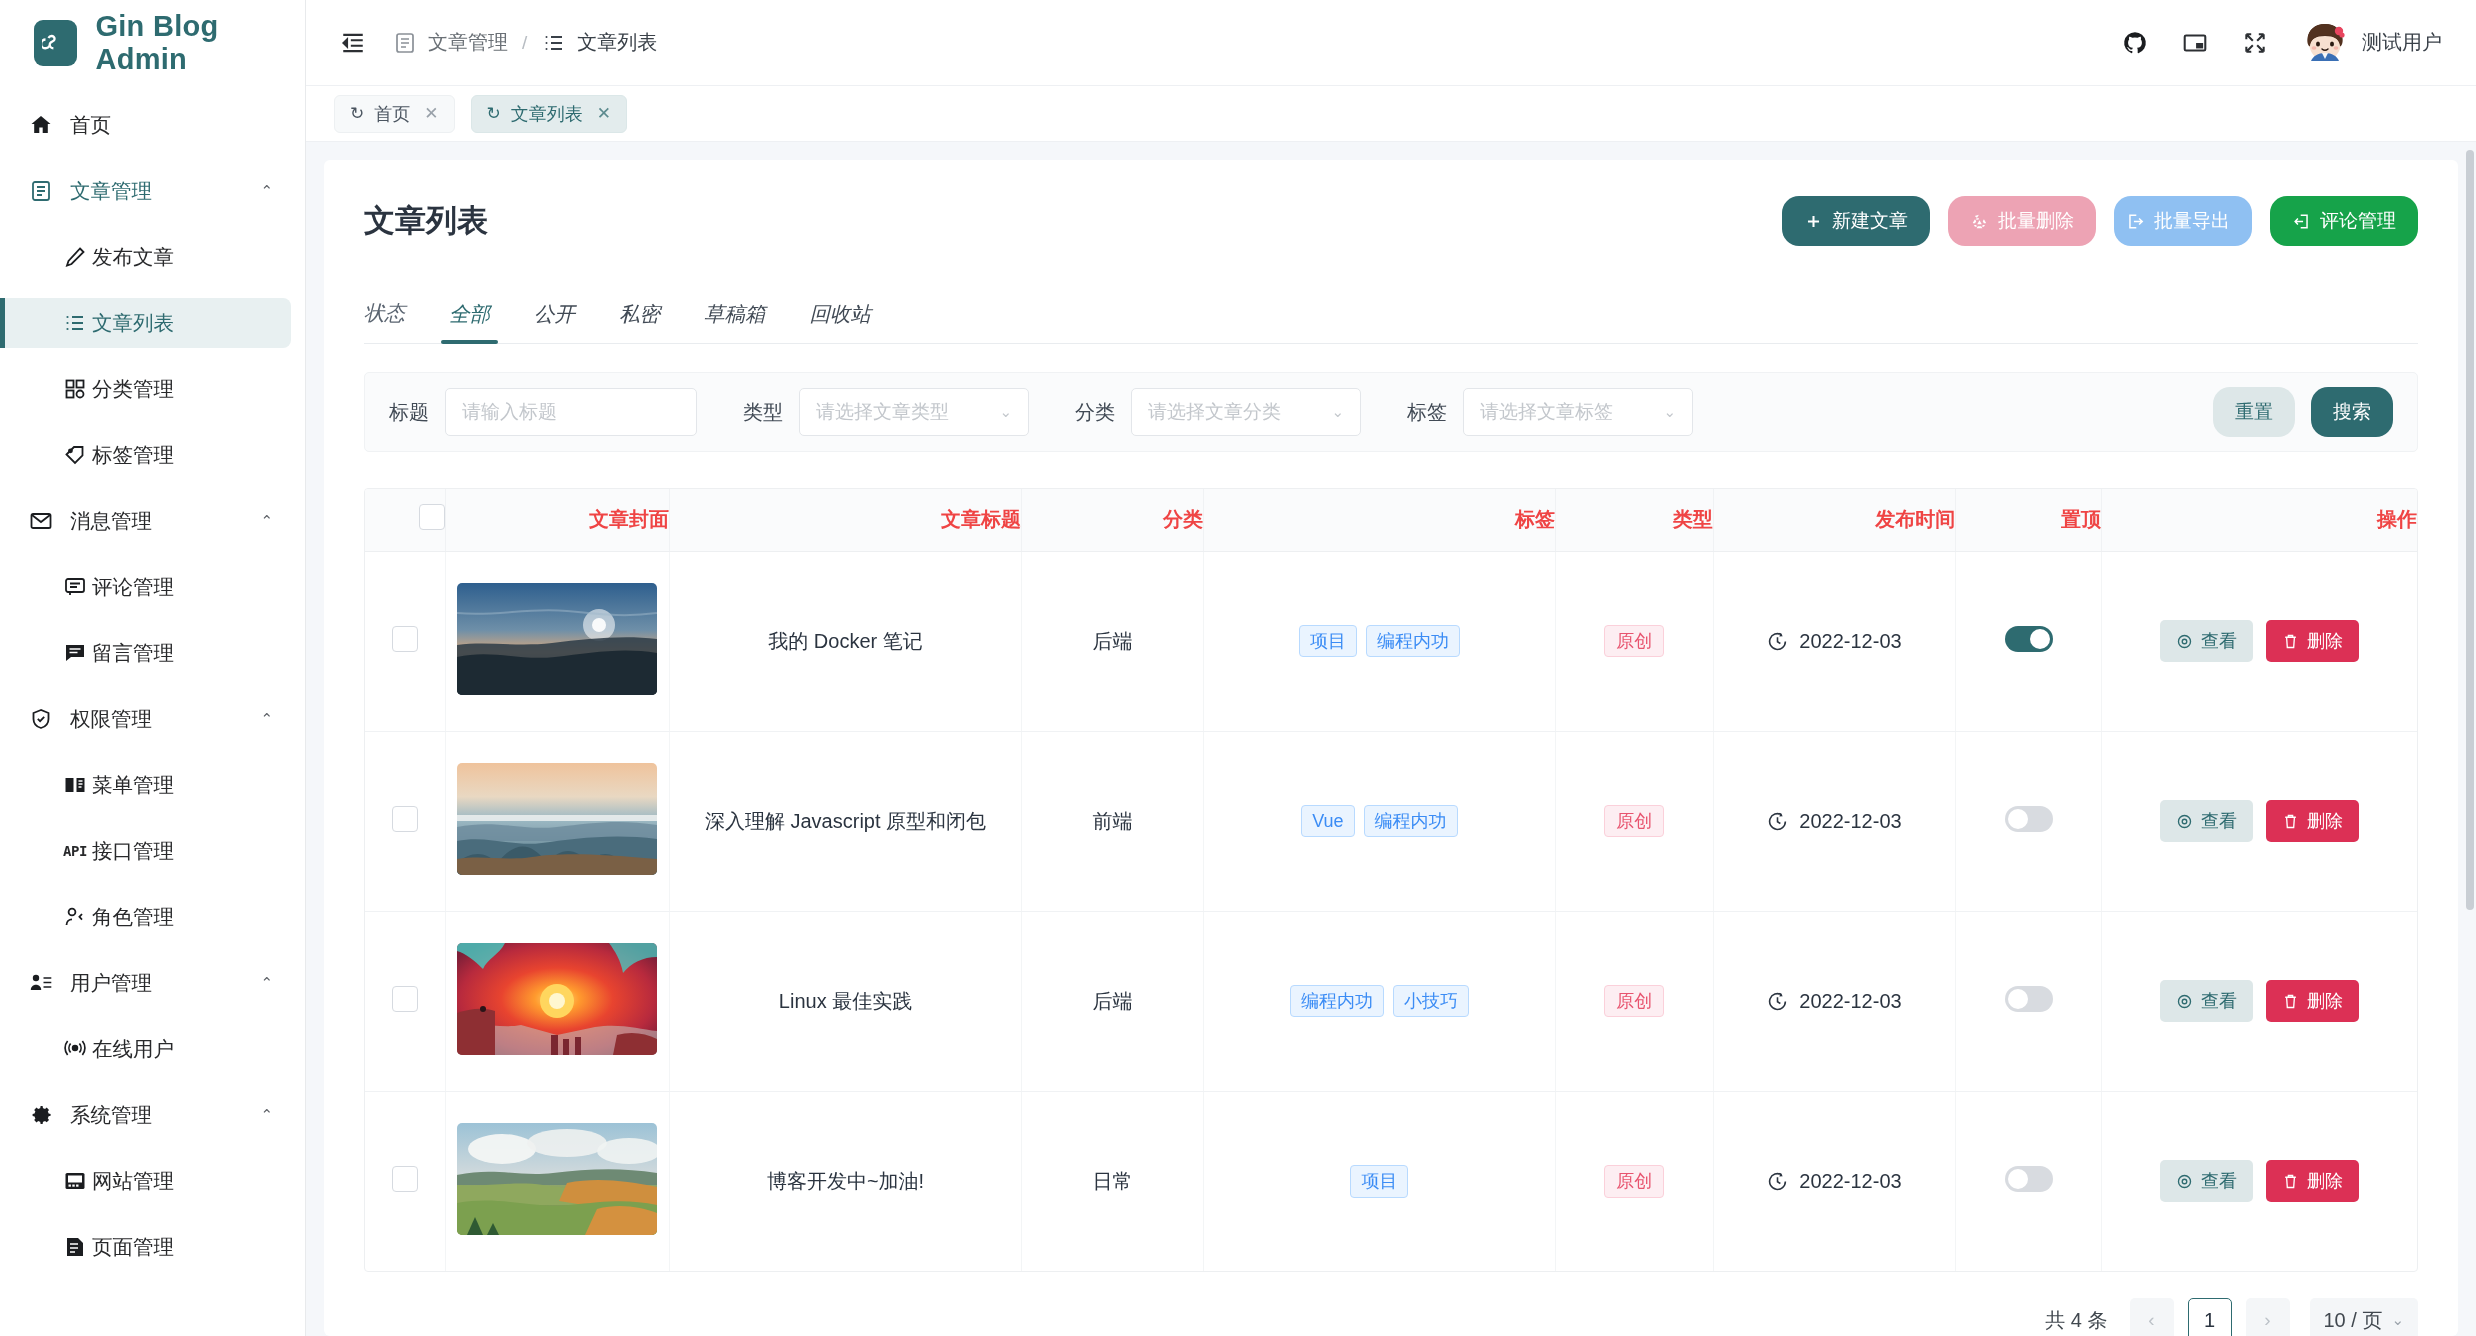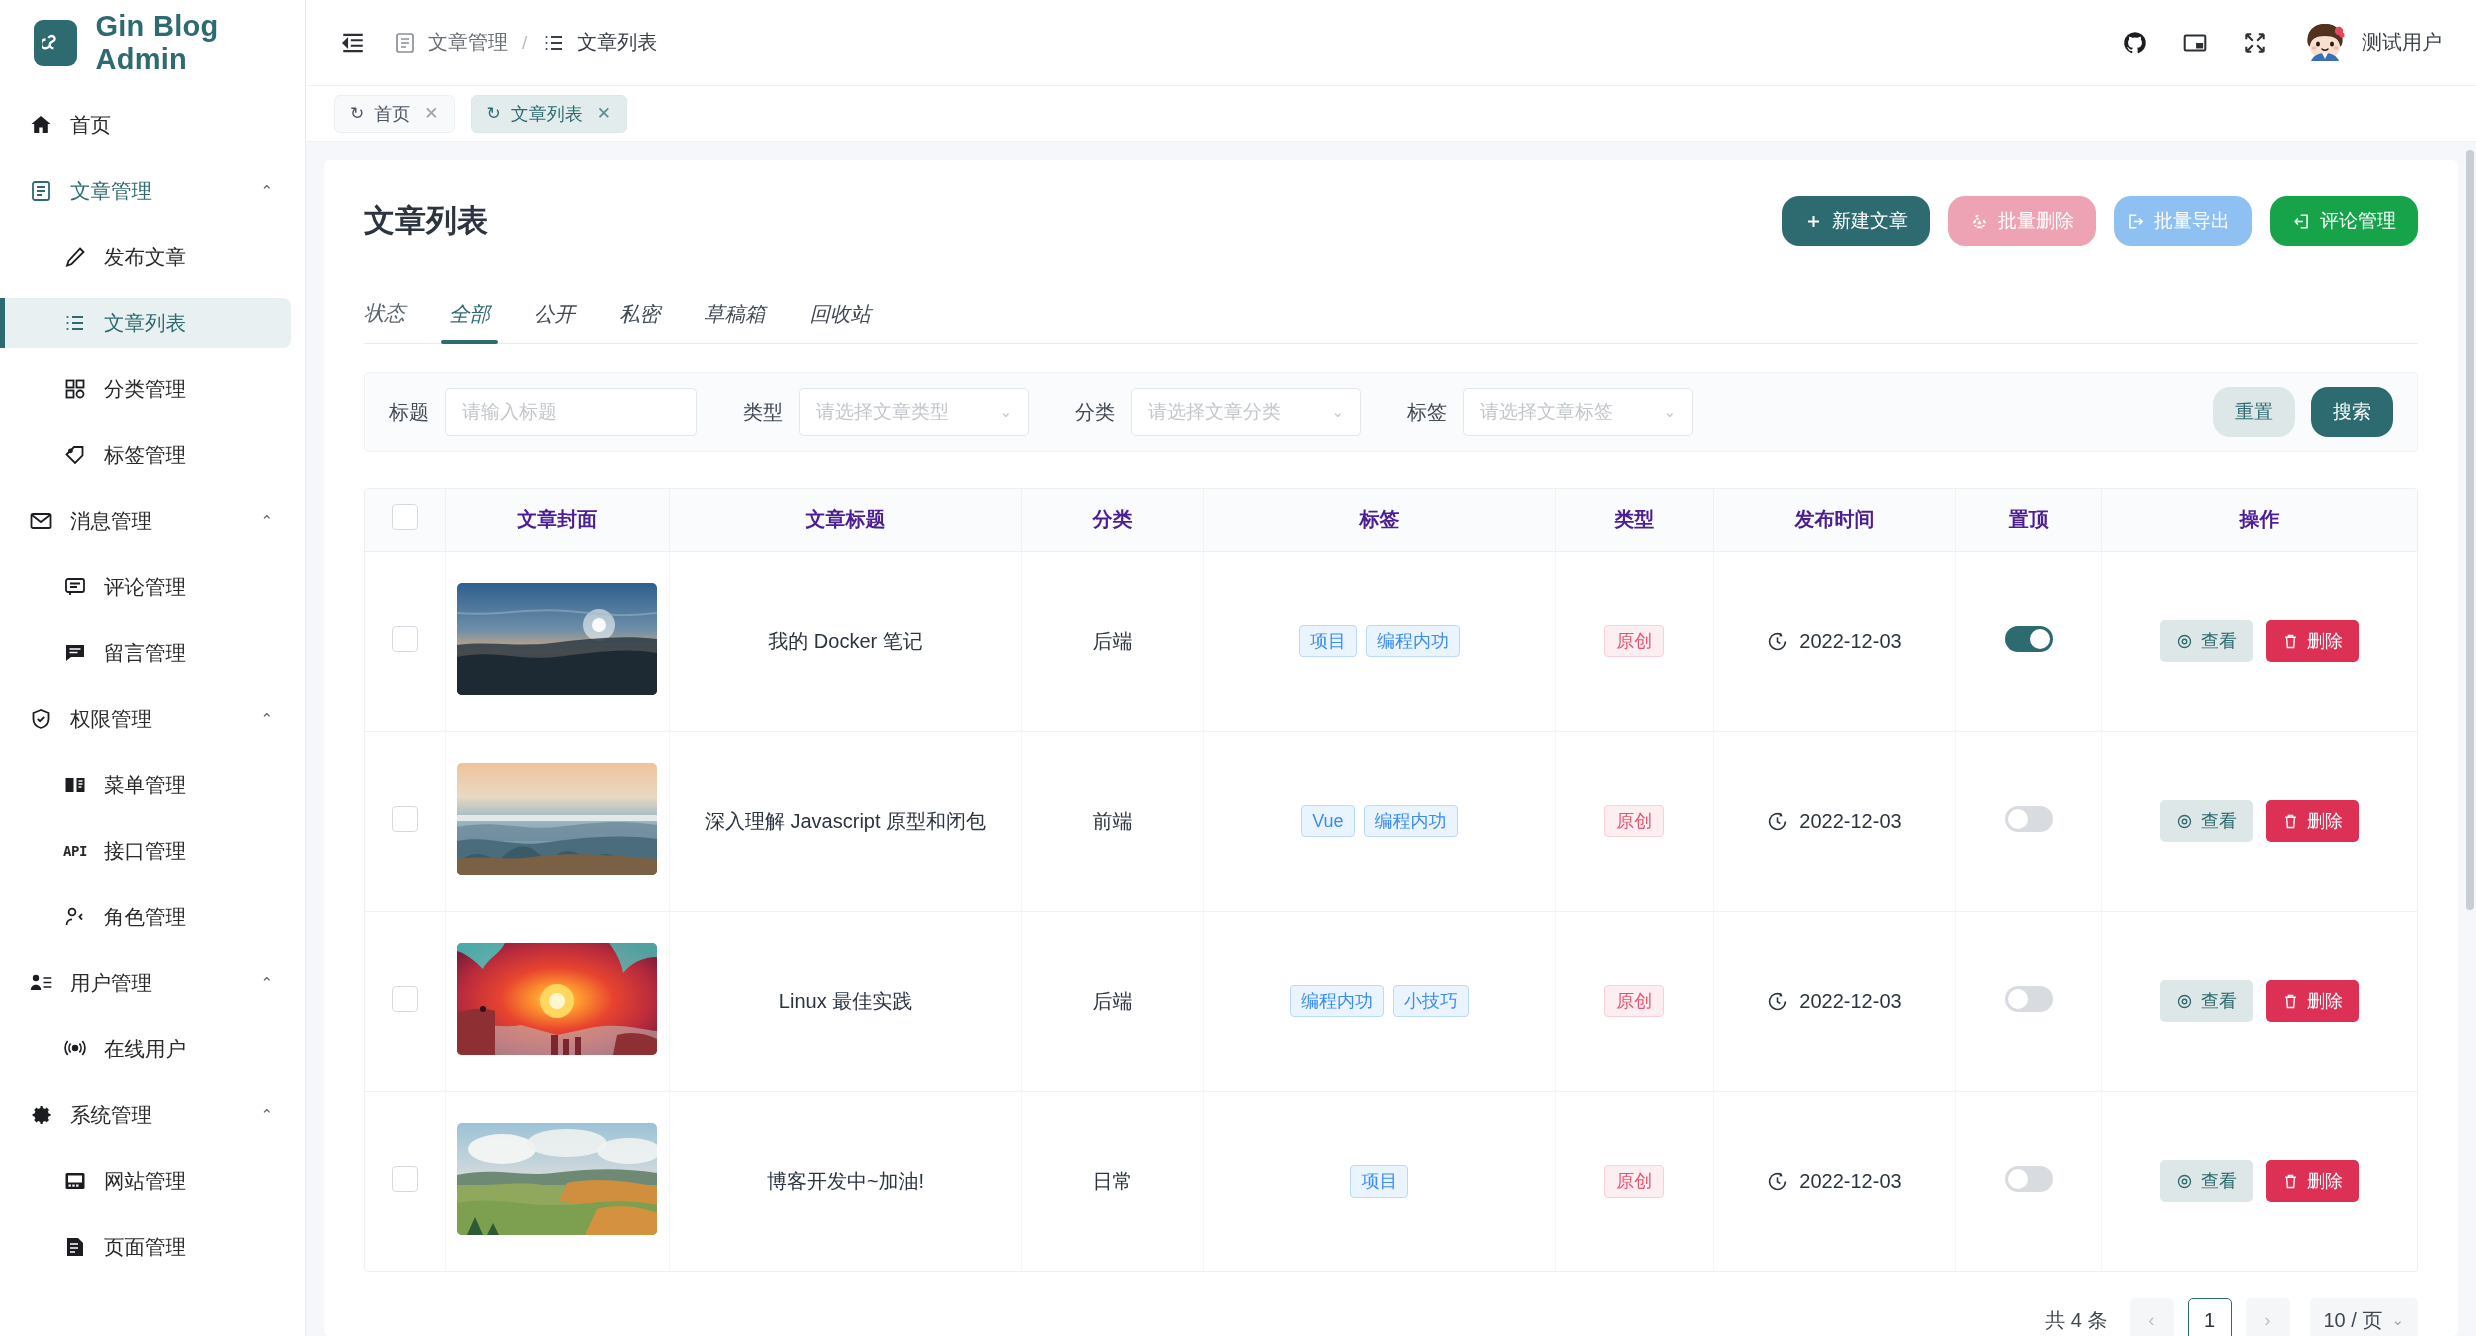--- a/index.html
+++ b/index.html
@@ -31,21 +31,21 @@
   }
   .brand-title { font-size: 29px; font-weight: 700; color: #2e6b70; letter-spacing: .3px; }
 
   .nav { padding: 14px 0 0 0; }
   .nav-group-head, .nav-item {
     display: flex; align-items: center; height: 50px;
     font-size: 20.5px; color: #28292b; cursor: pointer; position: relative;
   }
   .nav-group-head { padding-left: 28px; gap: 16px; margin-bottom: 16px; }
   .nav-group-head .chev { margin-left: auto; margin-right: 32px; color: #5c6066; font-size: 15px; }
-  .nav-item { padding-left: 62px; gap: 16px; margin-bottom: 16px; }
+  .nav-item { padding-left: 62px; gap: 4px; margin-bottom: 16px; }
   .nav-item.active {
     background: #e8f0f1; color: #2e6b70;
     border-radius: 0 8px 8px 0; margin-right: 14px;
   }
   .nav-item.active::before {
     content:""; position: absolute; left: 0; top: 0; bottom: 0;
     width: 5px; background: #2e6b70;
   }
   .nav-group-head.teal { color: #2e6b70; }
   .ico { width: 26px; height: 26px; display:inline-flex; align-items:center; justify-content:center; flex:0 0 26px; }
@@ -130,22 +130,22 @@
   .finput.w-sel { width: 230px; }
   .finput .cv { margin-left: auto; color: #c3c7cc; font-size: 15px; padding-left: 10px; }
   .filter-right { margin-left: auto; display: flex; gap: 16px; }
   .btn-reset { background: #dde7e8; color: #2e6b70; }
   .btn-search { background: #2e6b70; color: #fff; }
 
   
   .tablewrap { margin: 36px 40px 0 40px; border: 1px solid #edeff1; border-radius: 4px; overflow: hidden; }
   table { width: 100%; border-collapse: collapse; table-layout: fixed; }
   thead th {
-    background: #fafbfc; height: 62px; font-size: 20px; font-weight: 700; color: #4c1d95;
-    border-bottom: 1px solid #edeff1; border-right: 1px solid #f0f2f4; text-align: center;
+    background: #fafbfc; height: 62px; font-size: 20px; font-weight: 700; color: #ef4444;
+    border-bottom: 1px solid #edeff1; border-right: 1px solid #f0f2f4; text-align: right;
   }
   thead th:last-child { border-right: none; }
   tbody td {
     height: 180px; border-bottom: 1px solid #f0f2f4; border-right: 1px solid #f3f5f6;
     text-align: center; font-size: 20px; color: #2b3440; vertical-align: middle;
   }
   tbody td:last-child { border-right: none; }
   tbody tr:last-child td { border-bottom: none; }
   .cbx { width: 26px; height: 26px; border: 1px solid #d6dae0; border-radius: 4px; background: #fff; display:inline-block; cursor:pointer; }
   .thumb { width: 200px; height: 112px; border-radius: 5px; display:inline-block; overflow:hidden; }

